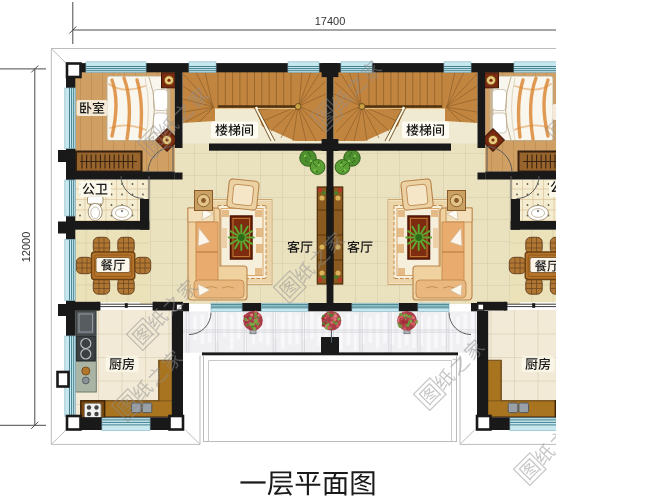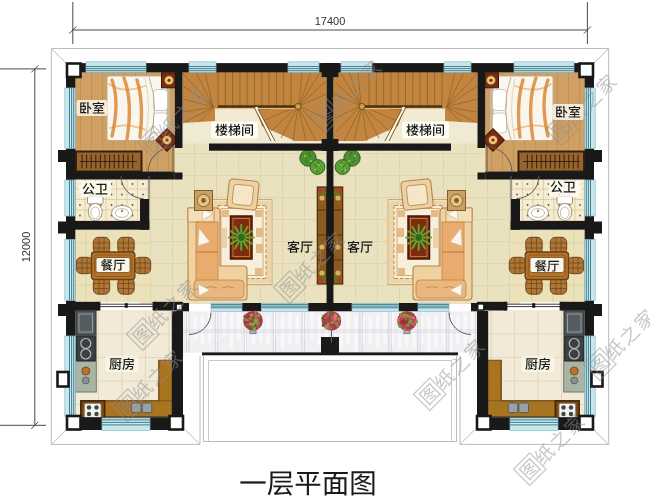--- a/index.html
+++ b/index.html
@@ -1,14 +1,14 @@
 <!DOCTYPE html>
 <html><head><meta charset="utf-8"><style>
 html,body{margin:0;padding:0;background:#fff;}
-.wrap{width:650px;height:499px;position:relative;overflow:hidden;}
+.wrap{width:556px;height:499px;position:relative;overflow:hidden;}
 text{font-family:"Liberation Sans",sans-serif;}
 </style></head><body>
 <div class="wrap">
 <svg width="650" height="499" viewBox="0 0 650 499">
 <defs>
         <path id="g0" d="M174 464H453V309H174ZM174 239H325V44H174ZM174 535V715H326V535ZM547 786H100V-28H557V44H396V239H528V535H396V715H547ZM647 828V-74H722V439C789 378 863 304 903 256L958 306C912 359 820 444 743 508L722 491V828Z"></path>
 <path id="g1" d="M149 216V150H461V16H59V-52H945V16H538V150H856V216H538V321H461V216ZM190 303C221 315 268 319 746 356C769 333 789 310 803 292L861 333C820 385 734 462 664 516L609 479C635 458 663 435 690 410L303 383C360 425 417 475 470 528H835V593H173V528H373C317 471 258 423 236 408C210 388 187 375 168 372C176 353 186 318 190 303ZM435 829C449 806 463 777 474 751H70V574H143V683H855V574H931V751H558C547 781 526 820 507 850Z"></path>
 <path id="g2" d="M417 786C444 743 475 684 491 650L551 681C536 714 503 770 475 812ZM835 822C816 778 780 714 752 675L804 650C834 687 869 743 902 794ZM618 840V645H380V582H571C511 520 426 461 352 429C368 416 389 392 400 375C472 412 556 476 618 544V382H689V547C752 481 838 416 909 380C919 397 941 423 958 436C885 466 797 523 736 582H934V645H689V840ZM760 231C740 173 709 128 665 92C621 108 575 125 530 140C548 166 567 198 586 231ZM426 110C484 91 542 71 597 50C532 18 448 -2 344 -15C355 -30 368 -58 374 -78C502 -58 602 -28 677 18C756 -14 826 -47 879 -76L931 -22C879 4 812 34 737 64C783 108 816 163 836 231H944V296H621C633 320 644 344 654 367L581 381C570 354 557 325 542 296H359V231H506C479 186 451 144 426 110ZM178 840V647H56V577H174C147 441 90 281 32 197C45 179 63 146 72 124C111 185 148 282 178 384V-79H247V444C273 396 302 338 315 307L361 361C345 390 272 503 247 537V577H345V647H247V840Z"></path>
 <path id="g3" d="M193 840V647H50V577H187C155 440 94 281 31 197C45 179 63 146 71 124C116 190 160 296 193 407V-79H262V444C289 395 321 336 334 304L380 358C363 387 287 503 262 537V577H369V647H262V840ZM623 426V316H472L486 426ZM427 490C421 414 409 315 397 252H590C528 157 427 69 331 25C346 11 368 -15 379 -32C468 15 557 96 623 189V-80H694V252H877C870 141 862 97 852 85C845 77 838 75 825 75C813 75 784 76 751 79C762 60 768 30 770 9C805 8 839 8 858 10C880 13 895 19 909 35C929 59 939 125 947 286C948 296 949 316 949 316H694V426H917V677H798C824 719 851 771 875 818L803 840C784 792 752 723 724 677H564L594 690C581 731 550 792 517 837L458 813C486 772 513 718 527 677H391V613H623V490ZM694 613H847V490H694Z"></path>
 <path id="g4" d="M91 615V-80H168V615ZM106 791C152 747 204 684 227 644L289 684C265 726 211 785 164 827ZM379 295H619V160H379ZM379 491H619V358H379ZM311 554V98H690V554ZM352 784V713H836V11C836 -2 832 -6 819 -7C806 -7 765 -8 723 -6C733 -25 743 -57 747 -75C808 -75 851 -75 878 -63C904 -50 913 -31 913 11V784Z"></path>

